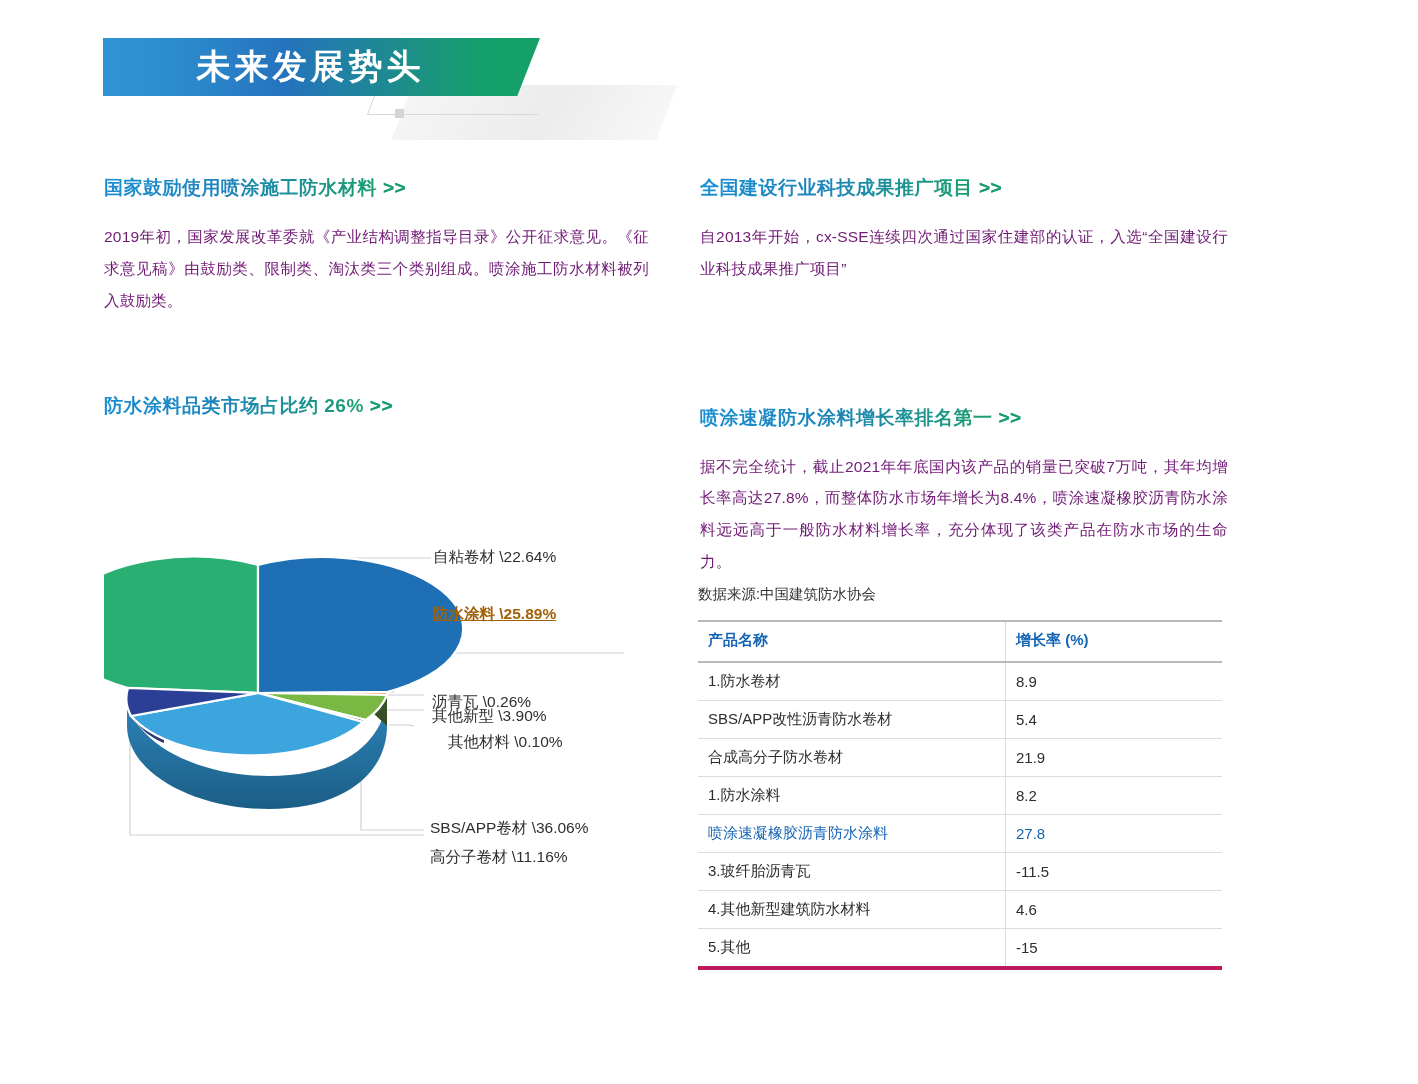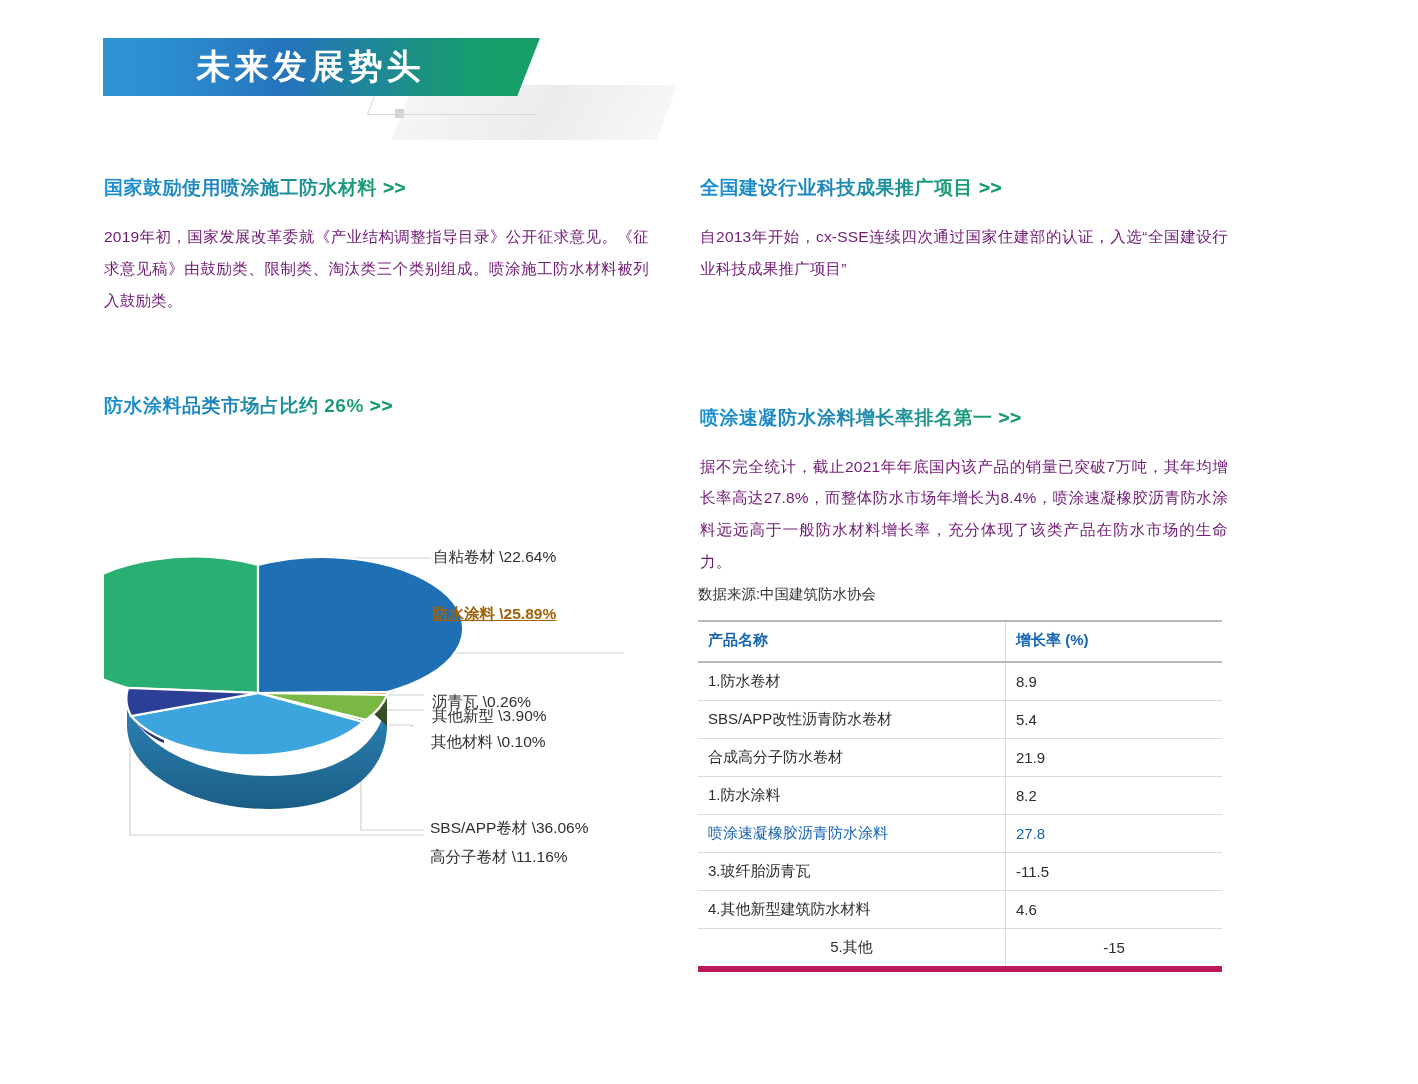--- a/index.html
+++ b/index.html
@@ -76,21 +76,21 @@
     border-collapse:collapse;font-size:15px;
   }
   .tbl th{
     text-align:left;color:#1565b5;font-weight:bold;font-size:15px;
     padding:9px 10px 11px 10px;
   }
   .tbl thead tr{border-top:2px solid #b9b9b9;border-bottom:2px solid #b9b9b9;}
   .tbl td{
     padding:9px 10px;color:#2d2d2d;border-bottom:1px solid #dcdcdc;
   }
-  .tbl tbody tr:last-child td{border-bottom:6px solid #be185d;text-align:center;}
+  .tbl tbody tr:last-child td{border-bottom:4px solid #be185d;}
   .tbl th:nth-child(2),.tbl td:nth-child(2){
     border-left:1px solid #dcdcdc;width:196px;
   }
   .tbl thead th:nth-child(2){border-left:1px solid #dcdcdc;}
   .tbl tr.hl td{color:#1565b5;}
 </style>
 </head>
 <body>
 
 <div class="banner-wrap">
@@ -167,21 +167,21 @@
       <path d="M154,163 L259,192 A130,66 0 0,1 27,186 Z" fill="#3da5dd"></path>
 
       <path d="M154,163 L27,186 A130,66 0 0,1 24,158 Z" fill="#2b3f96"></path>
     </g>
   </svg>
 
   <div class="plabel" style="left:329px;top:17px;">自粘卷材 \22.64%</div>
   <div class="plabel hl" style="left:329px;top:74px;">防水涂料 \25.89%</div>
   <div class="plabel" style="left:328px;top:162px;">沥青瓦 \0.26%</div>
   <div class="plabel" style="left:328px;top:176px;">其他新型 \3.90%</div>
-  <div class="plabel" style="left:327px;top:202px;">其他材料 \0.10%</div>
+  <div class="plabel" style="left:344px;top:202px;">其他材料 \0.10%</div>
   <div class="plabel" style="left:326px;top:288px;">SBS/APP卷材 \36.06%</div>
   <div class="plabel" style="left:326px;top:317px;">高分子卷材 \11.16%</div>
 </div>
 
 <div class="col-right">
 
   <div>
     <div class="sec-head"><span>全国建设行业科技成果推广项目</span><span class="arrows">&gt;&gt;</span></div>
     <div class="sec-body">自2013年开始，cx-SSE连续四次通过国家住建部的认证，入选“全国建设行业科技成果推广项目”</div>
   </div>

